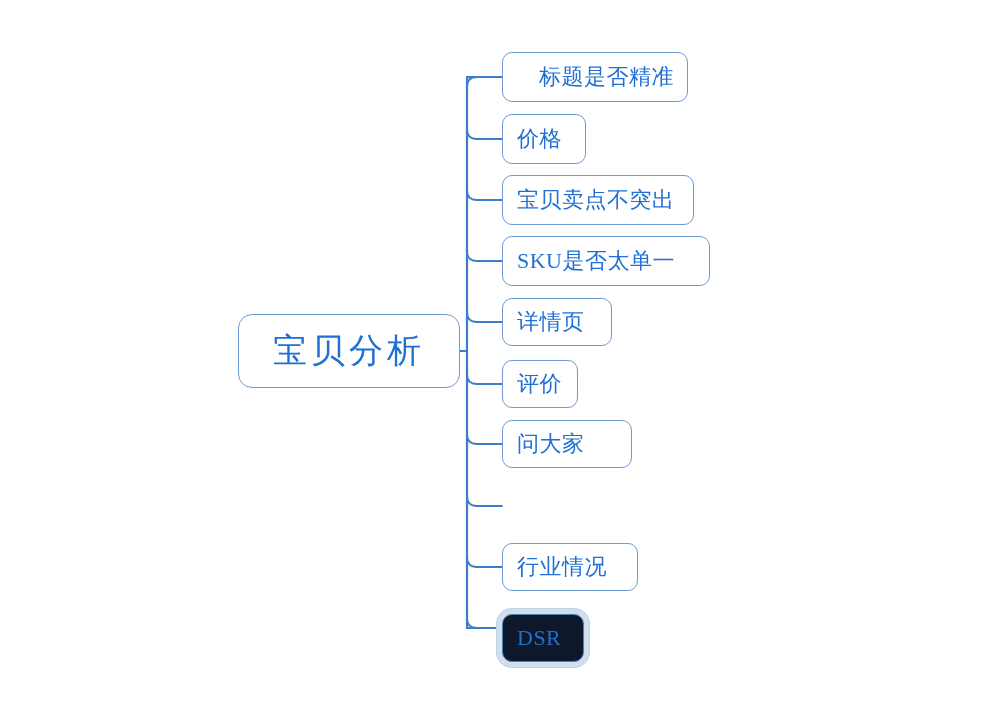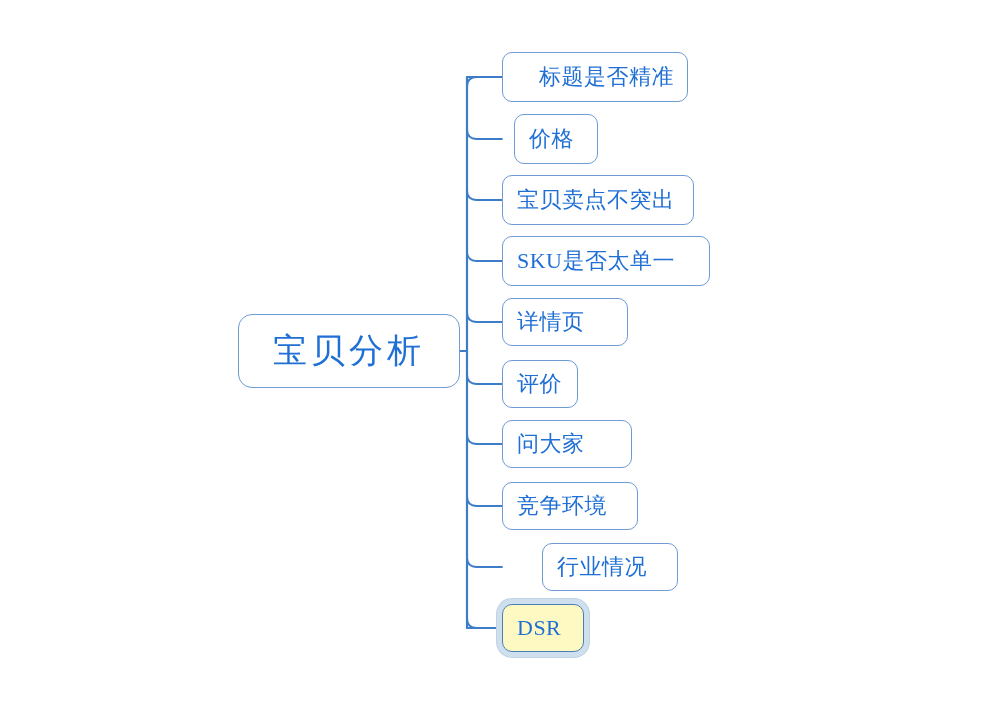--- a/index.html
+++ b/index.html
@@ -47,23 +47,24 @@
   }
   .node.child {
     font-size: 22px;
     padding-left: 14px;
     padding-right: 14px;
   }
   .node.serif {
     font-family: "Liberation Serif", "DejaVu Serif", serif;
   }
   .node.selected {
-    background: #fef9c3;
+    background: #0f172a;
     border: 1.6px solid #4a7ebb;
     box-shadow: 0 0 0 5px #cfdfee, 0 0 0 6px #bfd4e6;
+    margin-top: 10px;
   }
 </style>
 </head>
 <body>
 
 <div id="canvas">
   <svg id="connectors" viewBox="0 0 995 703" xmlns="http://www.w3.org/2000/svg">
       <path d="M 460 351 H 467" fill="none" stroke="#3d7cc9" stroke-width="2.2" stroke-linecap="round"></path>
       <path d="M 467 77 V 628" fill="none" stroke="#3d7cc9" stroke-width="2.2" stroke-linecap="round"></path>
       <path d="M 467 77 H 502" fill="none" stroke="#3d7cc9" stroke-width="1.8" stroke-linecap="round"></path>
@@ -78,40 +79,37 @@
       <path d="M 467 628 H 502" fill="none" stroke="#3d7cc9" stroke-width="1.8" stroke-linecap="round"></path>
       <path d="M 467 87 Q 467 77 477 77 H 502" fill="none" stroke="#3d7cc9" stroke-width="1.8" stroke-linecap="round"></path>
       <path d="M 467 618 Q 467 628 477 628 H 502" fill="none" stroke="#3d7cc9" stroke-width="1.8" stroke-linecap="round"></path>
     </svg>
 <div class="node root" style="left: 238px; top: 314px; width: 222px; height: 74px; text-align: center;">
       <span>宝贝分析</span>
     </div>
     <div class="node child" style="left: 502px; top: 52px; width: 186px; height: 50px; padding-left: 36px;">
       <span>标题是否精准</span>
     </div>
-    <div class="node child" style="left: 502px; top: 114px; width: 84px; height: 50px; margin-left: 12px;">
+    <div class="node child" style="left: 502px; top: 114px; width: 84px; height: 50px;">
       <span>价格</span>
     </div>
     <div class="node child" style="left: 502px; top: 175px; width: 192px; height: 50px;">
       <span>宝贝卖点不突出</span>
     </div>
     <div class="node child serif" style="left: 502px; top: 236px; width: 208px; height: 50px;">
       <span>SKU是否太单一</span>
     </div>
-    <div class="node child" style="left: 502px; top: 298px; width: 126px; height: 48px;">
+    <div class="node child" style="left: 502px; top: 298px; width: 110px; height: 48px;">
       <span>详情页</span>
     </div>
     <div class="node child" style="left: 502px; top: 360px; width: 76px; height: 48px;">
       <span>评价</span>
     </div>
     <div class="node child" style="left: 502px; top: 420px; width: 130px; height: 48px;">
       <span>问大家</span>
     </div>
-    <div class="node child" style="left: 502px; top: 482px; width: 136px; height: 48px;">
-      <span>竞争环境</span>
-    </div>
-    <div class="node child" style="left: 502px; top: 543px; width: 136px; height: 48px; margin-left: 40px;">
+    <div class="node child" style="left: 502px; top: 543px; width: 136px; height: 48px;">
       <span>行业情况</span>
     </div>
     <div class="node child serif selected" style="left: 502px; top: 604px; width: 82px; height: 48px;">
       <span>DSR</span>
     </div>
   </div>
 
 </body></html>

